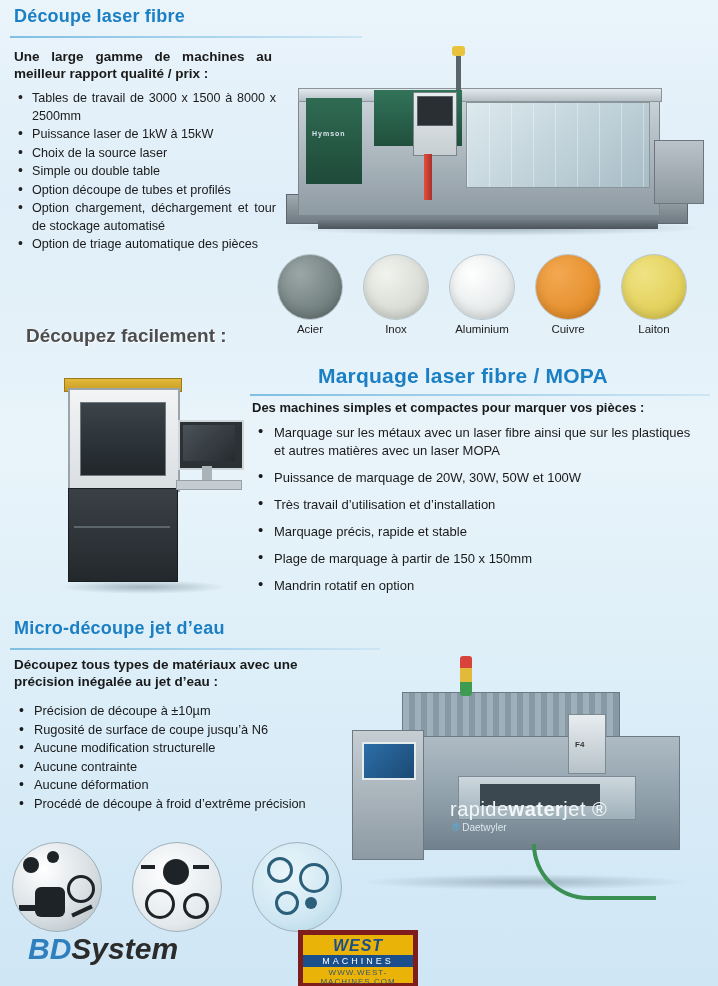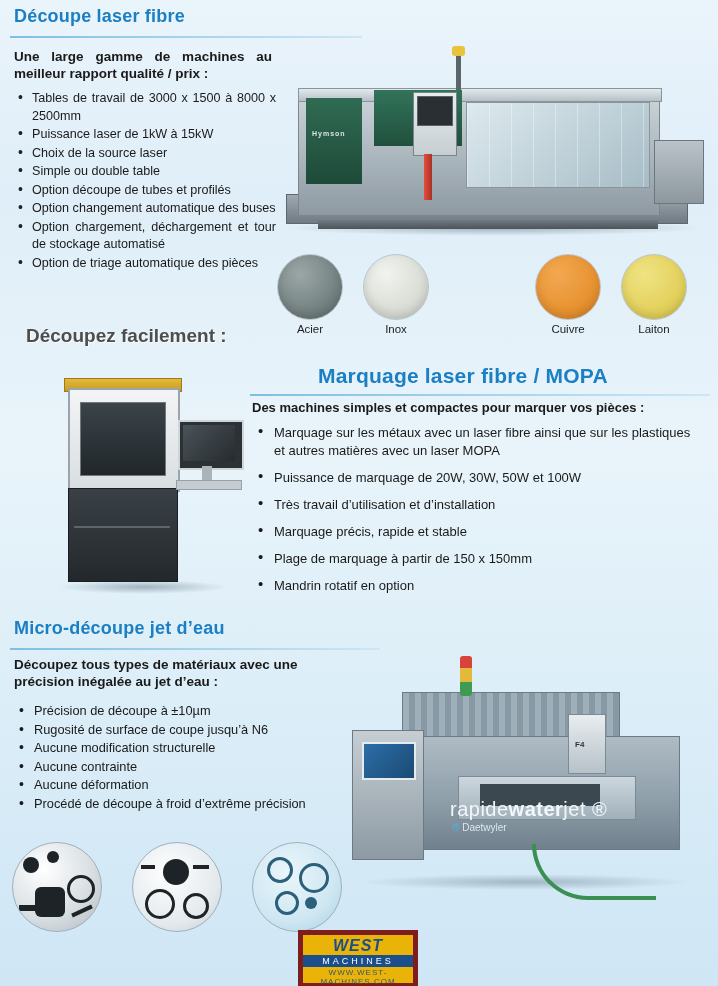--- a/index.html
+++ b/index.html
@@ -672,21 +672,20 @@
   <div id="sec1-title" class="section-title">Découpe laser fibre</div>
   <div id="sec1-rule" class="rule"></div>
   <div id="sec1-intro">Une large gamme de machines au meilleur rapport qualité / prix :</div>
 
   <ul id="sec1-list">
     <li>Tables de travail de 3000 x 1500 à 8000 x 2500mm</li>
     <li>Puissance laser de 1kW à 15kW</li>
     <li>Choix de la source laser</li>
     <li>Simple ou double table</li>
     <li>Option découpe de tubes et profilés</li>
-    <li>Option changement automatique des buses</li>
     <li>Option chargement, déchargement et tour de stockage automatisé</li>
     <li>Option de triage automatique des pièces</li>
   </ul>
 
   <div id="laser-machine">
     <div class="lm-shadow"></div>
     <div class="lm-base"></div>
     <div class="lm-body"></div>
     <div class="lm-top-rail"></div>
     <div class="lm-glass"></div>
@@ -704,20 +703,24 @@
 
   <div id="materials">
     <div class="mat" style="left:0px; top:0px;">
       <div class="disc" style="background:radial-gradient(circle at 35% 30%, #9aa7a6, #6f7d7c 70%, #5d6a69 100%);"></div>
       <div class="lbl">Acier</div>
     </div>
     <div class="mat" style="left:86px; top:0px;">
       <div class="disc" style="background:radial-gradient(circle at 35% 30%, #f1f3ee, #d6dad2 70%, #c3c8bf 100%);"></div>
       <div class="lbl">Inox</div>
     </div>
+    <div class="mat" style="left:172px; top:0px;">
+      <div class="disc" style="background:radial-gradient(circle at 35% 30%, #ffffff, #e4e8e9 70%, #d2d8da 100%);"></div>
+      <div class="lbl">Aluminium</div>
+    </div>
     <div class="mat" style="left:258px; top:0px;">
       <div class="disc" style="background:radial-gradient(circle at 35% 30%, #f3a851, #e58f2c 70%, #cf7a1d 100%);"></div>
       <div class="lbl">Cuivre</div>
     </div>
     <div class="mat" style="left:344px; top:0px;">
       <div class="disc" style="background:radial-gradient(circle at 35% 30%, #efe383, #e2cf58 70%, #cdb843 100%);"></div>
       <div class="lbl">Laiton</div>
     </div>
   </div>
 
@@ -800,20 +803,23 @@
       <div class="bar-dark" style="left:60px; top:22px; width:16px; height:4px;"></div>
     </div>
     <div class="sample s3">
       <div class="ring-dark" style="left:14px; top:14px; width:20px; height:20px; border-color:#2b5f7a;"></div>
       <div class="ring-dark" style="left:46px; top:20px; width:24px; height:24px; border-color:#2b5f7a;"></div>
       <div class="ring-dark" style="left:22px; top:48px; width:18px; height:18px; border-color:#2b5f7a;"></div>
       <div class="dot-dark" style="left:52px; top:54px; width:12px; height:12px; background:#2b5f7a;"></div>
     </div>
   </div>
 
+  <div id="footer-brand">
+    <span class="b">BD</span><span>System</span>
+  </div>
 
   <div id="west-logo">
     <span class="w1">WEST</span>
     <span class="w2">MACHINES</span>
     <span class="w3">WWW.WEST-MACHINES.COM</span>
   </div>
 
 </div>
 
 </body></html>

